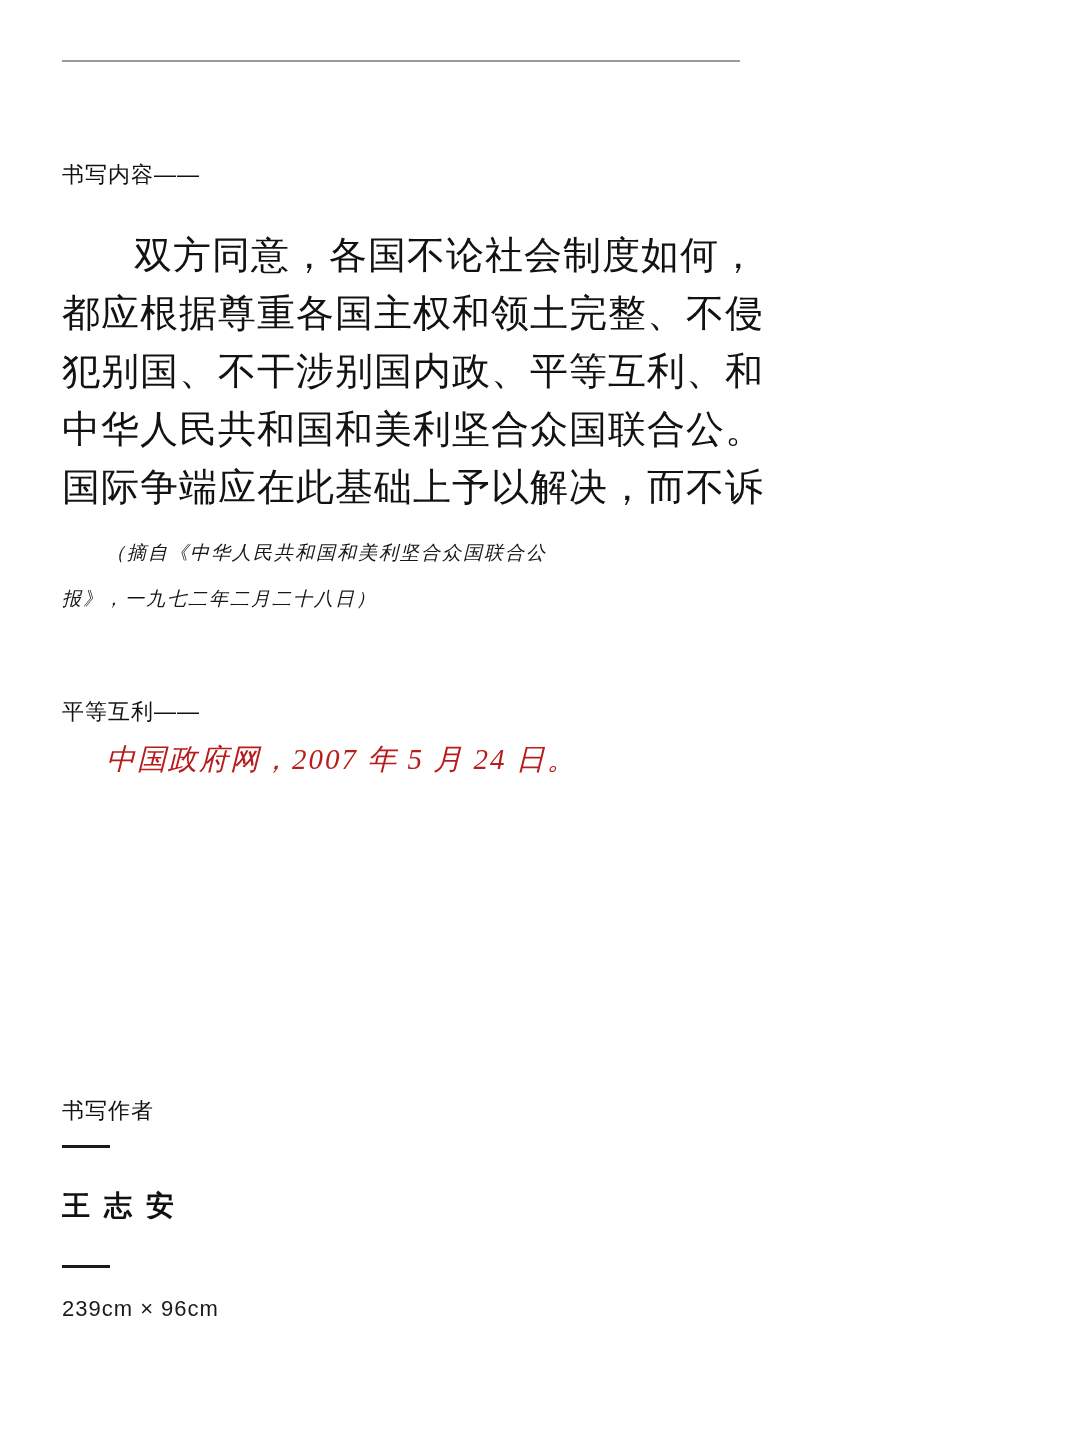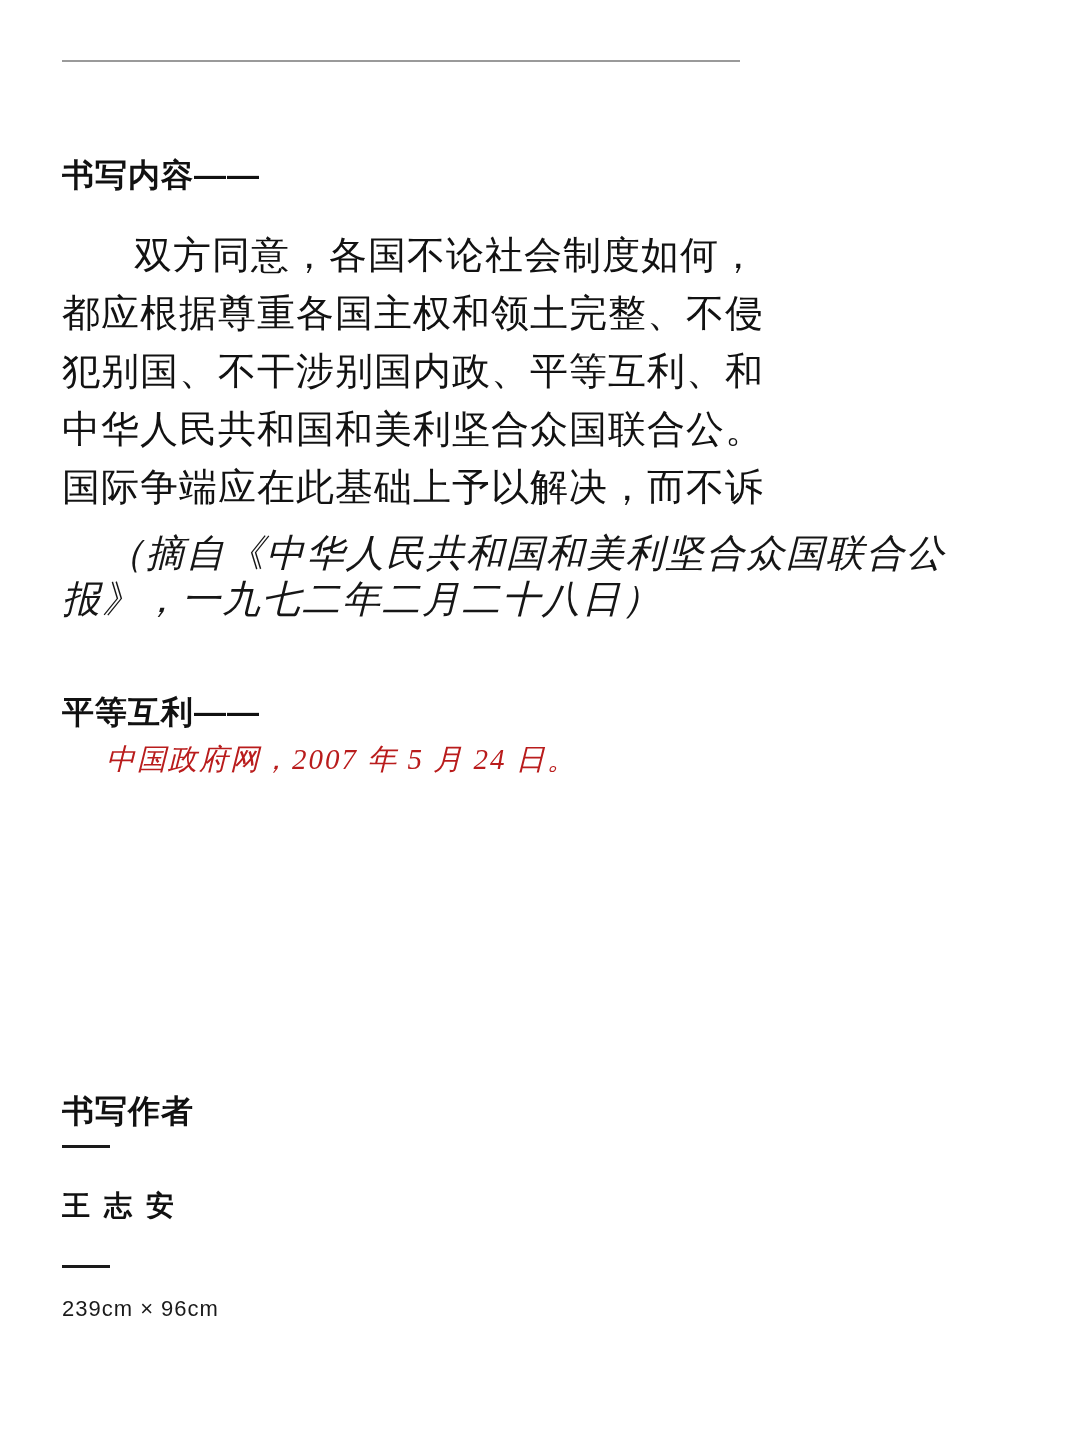--- a/index.html
+++ b/index.html
@@ -22,22 +22,22 @@
   
   .top-rule {
     width: 678px;
     height: 0;
     border-top: 2px solid #9a9a9a;
   }
 
   
   .section-heading {
     font-family: "Liberation Sans", "DejaVu Sans", sans-serif;
-    font-weight: 700;
-    font-size: 32px;
+    font-weight: 400;
+    font-size: 22px;
     line-height: 28px;
     color: #111111;
     letter-spacing: 1px;
   }
   .content-heading { margin-top: 99px; }
   .source-heading  { margin-top: 76px; }
   .author-heading  { margin-top: 318px; }
 
   
   .main-paragraph {
@@ -51,21 +51,21 @@
   }
   .para-line { white-space: nowrap; }
   .para-line.first { padding-left: 72px; }
 
   
   .citation {
     margin-top: 14px;
     width: 678px;
     font-family: "Liberation Serif", "DejaVu Serif", serif;
     font-style: italic;
-    font-size: 38px;
+    font-size: 19px;
     line-height: 46px;
     color: #161616;
     letter-spacing: 2px;
   }
   .citation-line { white-space: nowrap; }
   .citation-line.first { padding-left: 44px; }
 
   
   .source-text {
     margin-top: 13px;

